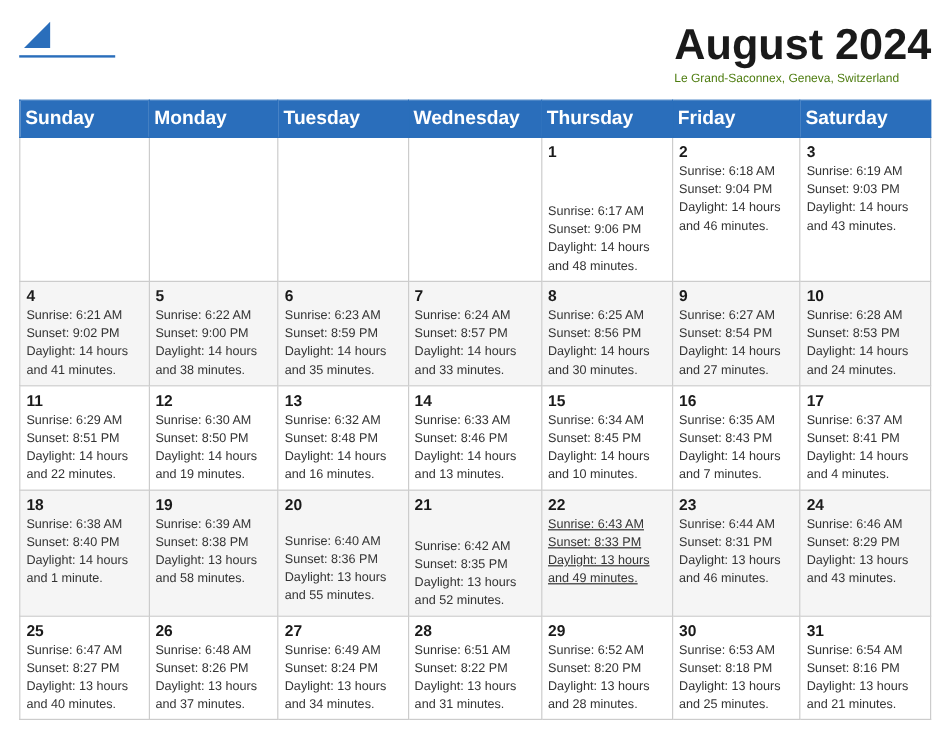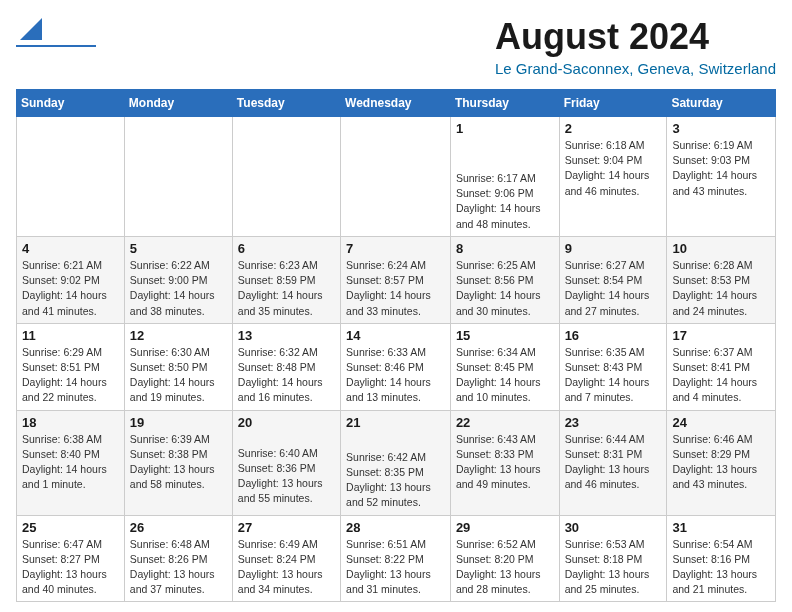--- a/index.html
+++ b/index.html
@@ -22,35 +22,35 @@
       align-items: flex-start;
     }
     .title-block {
     }
     .month-year {
       font-size: 36px;
       font-weight: bold;
       color: #1a1a1a;
     }
     .location {
-      font-size: 15px;
-      color: #0369a1;
+      font-size: 10px;
+      color: #4d7c0f;
       margin-top: 2px;
     }
     table {
       width: 100%;
       border-collapse: collapse;
       font-size: 11px;
     }
     thead tr th {
       background: #2a6ebb;
       color: #fff;
       padding: 6px 4px;
       text-align: left;
-      font-size: 12px;
+      font-size: 16px;
       font-weight: bold;
       border: 1px solid #2a6ebb;
     }
     tbody tr td {
       border: 1px solid #ccc;
       vertical-align: top;
       padding: 4px 5px;
       width: 113px;
       min-height: 80px;
       background: #fff;
@@ -236,21 +236,21 @@
 Daylight: 13 hours and 55 minutes.</div>
         </td>
         <td>
           <div class="day-num">21</div>
           <div class="day-info" style="white-space: pre-line; margin-top: 20px;">Sunrise: 6:42 AM
 Sunset: 8:35 PM
 Daylight: 13 hours and 52 minutes.</div>
         </td>
         <td>
           <div class="day-num">22</div>
-          <div class="day-info" style="white-space: pre-line;">Sunrise: 6:43 AM
+          <div class="day-info" style="white-space: pre-line; text-decoration: underline;">Sunrise: 6:43 AM
 Sunset: 8:33 PM
 Daylight: 13 hours and 49 minutes.</div>
         </td>
         <td>
           <div class="day-num">23</div>
           <div class="day-info" style="white-space: pre-line;">Sunrise: 6:44 AM
 Sunset: 8:31 PM
 Daylight: 13 hours and 46 minutes.</div>
         </td>
         <td>

